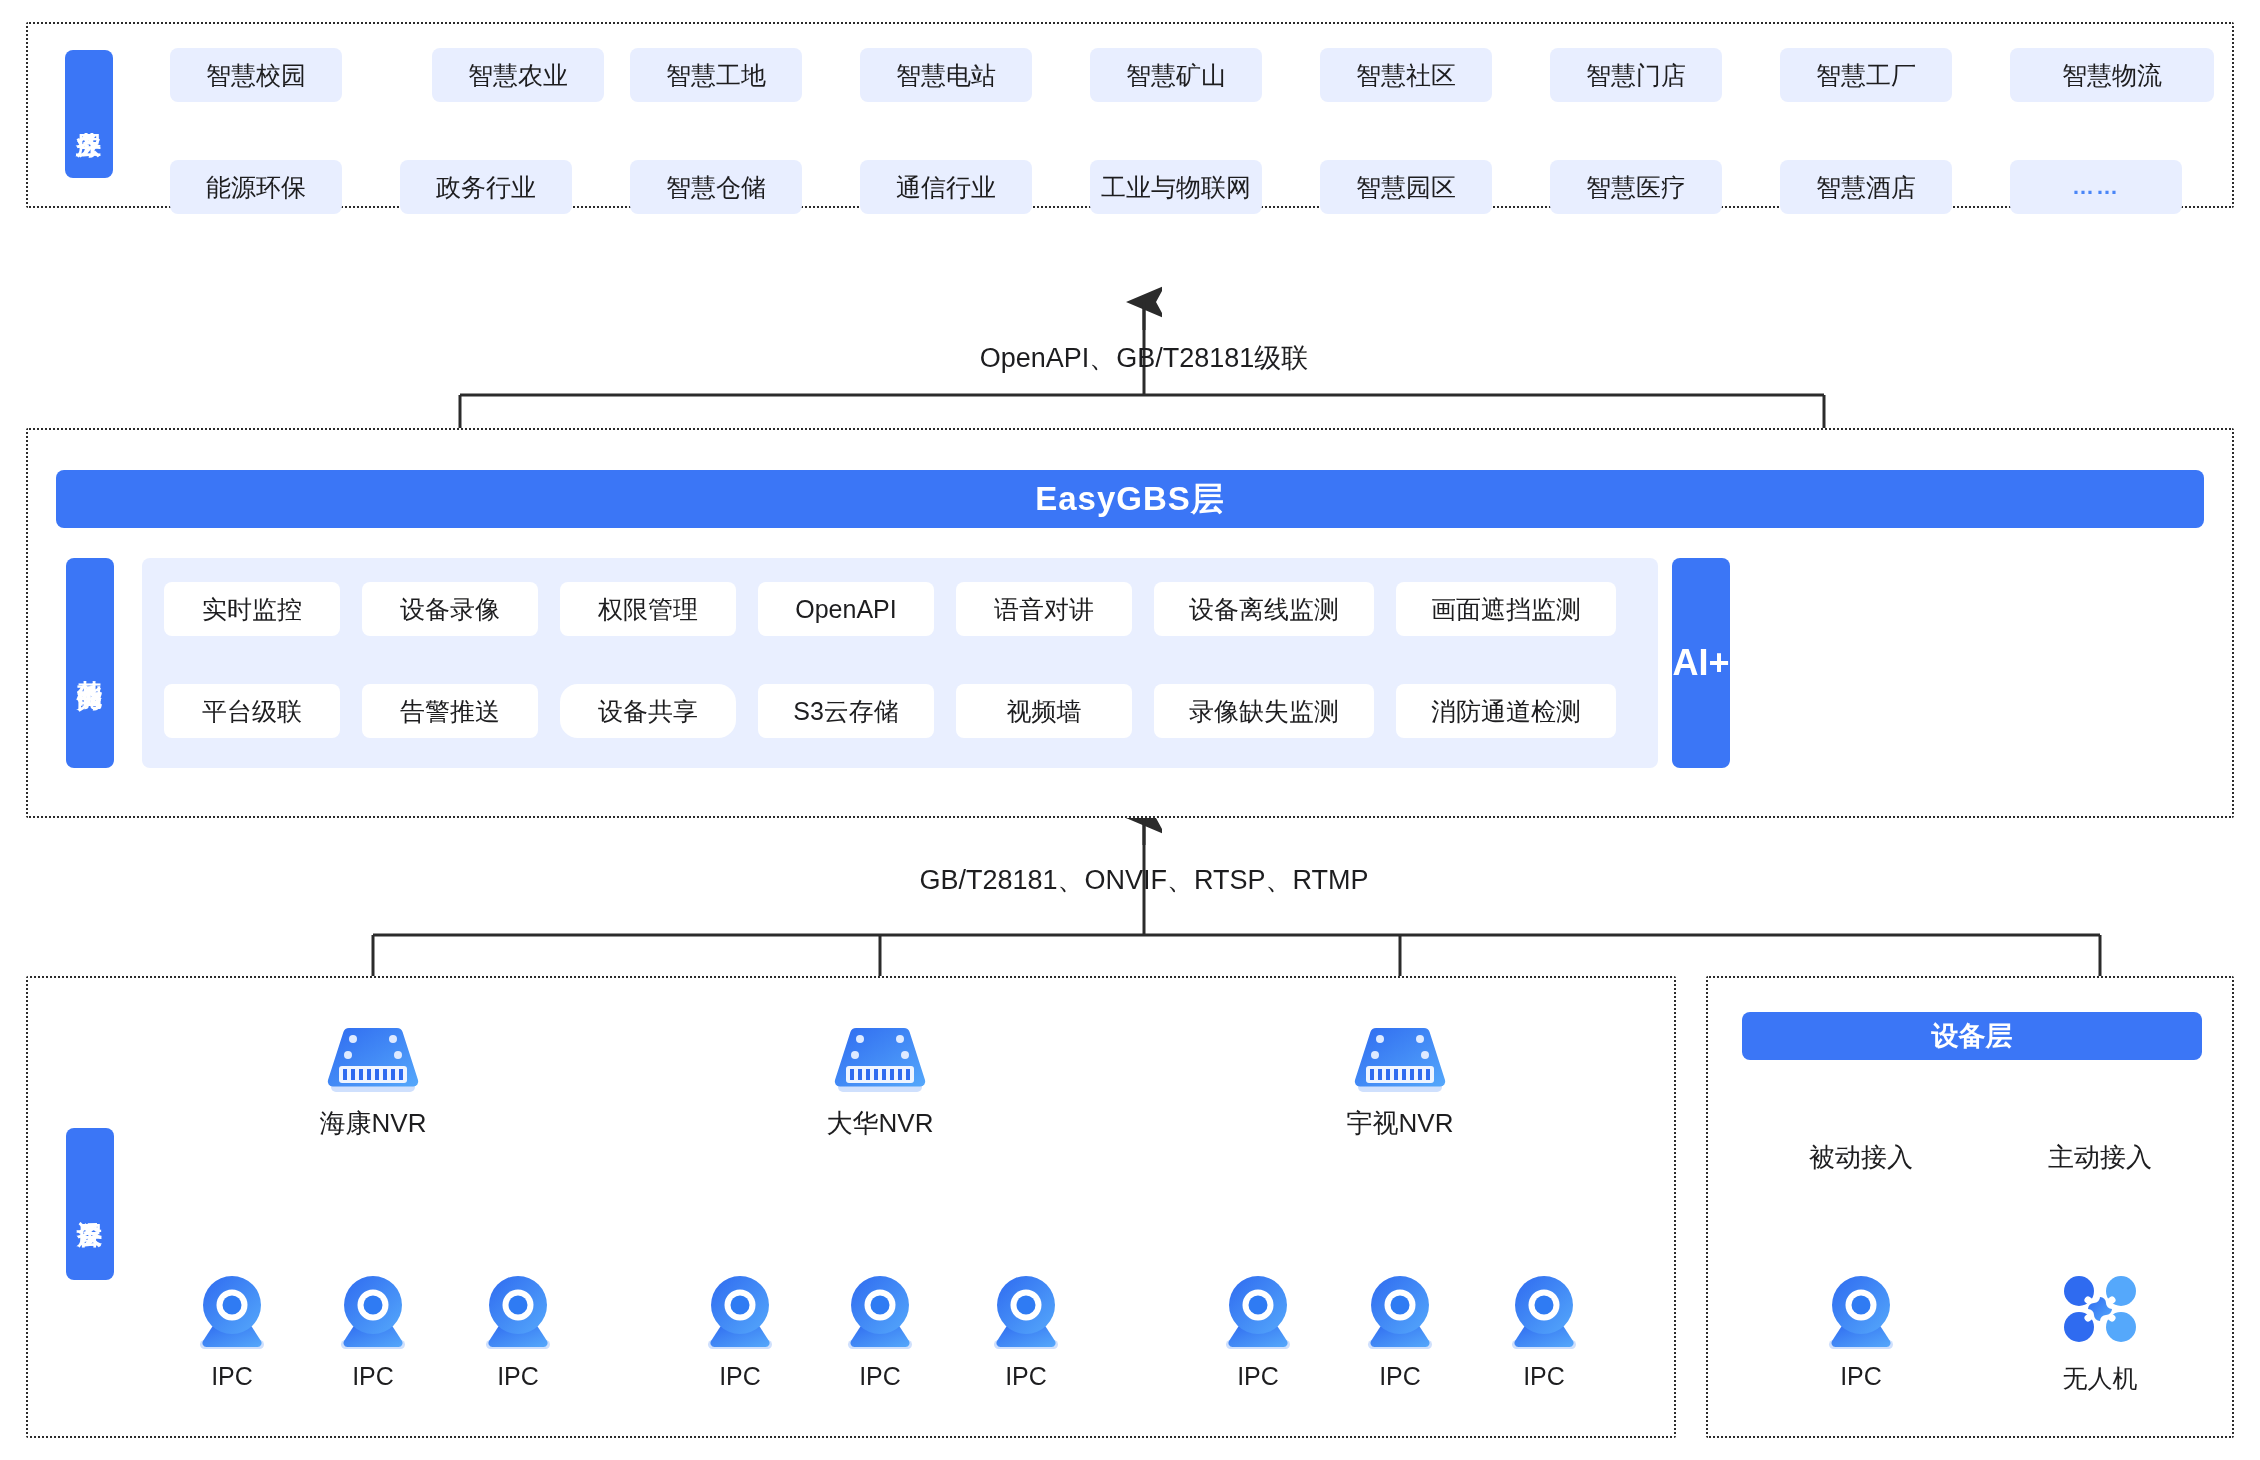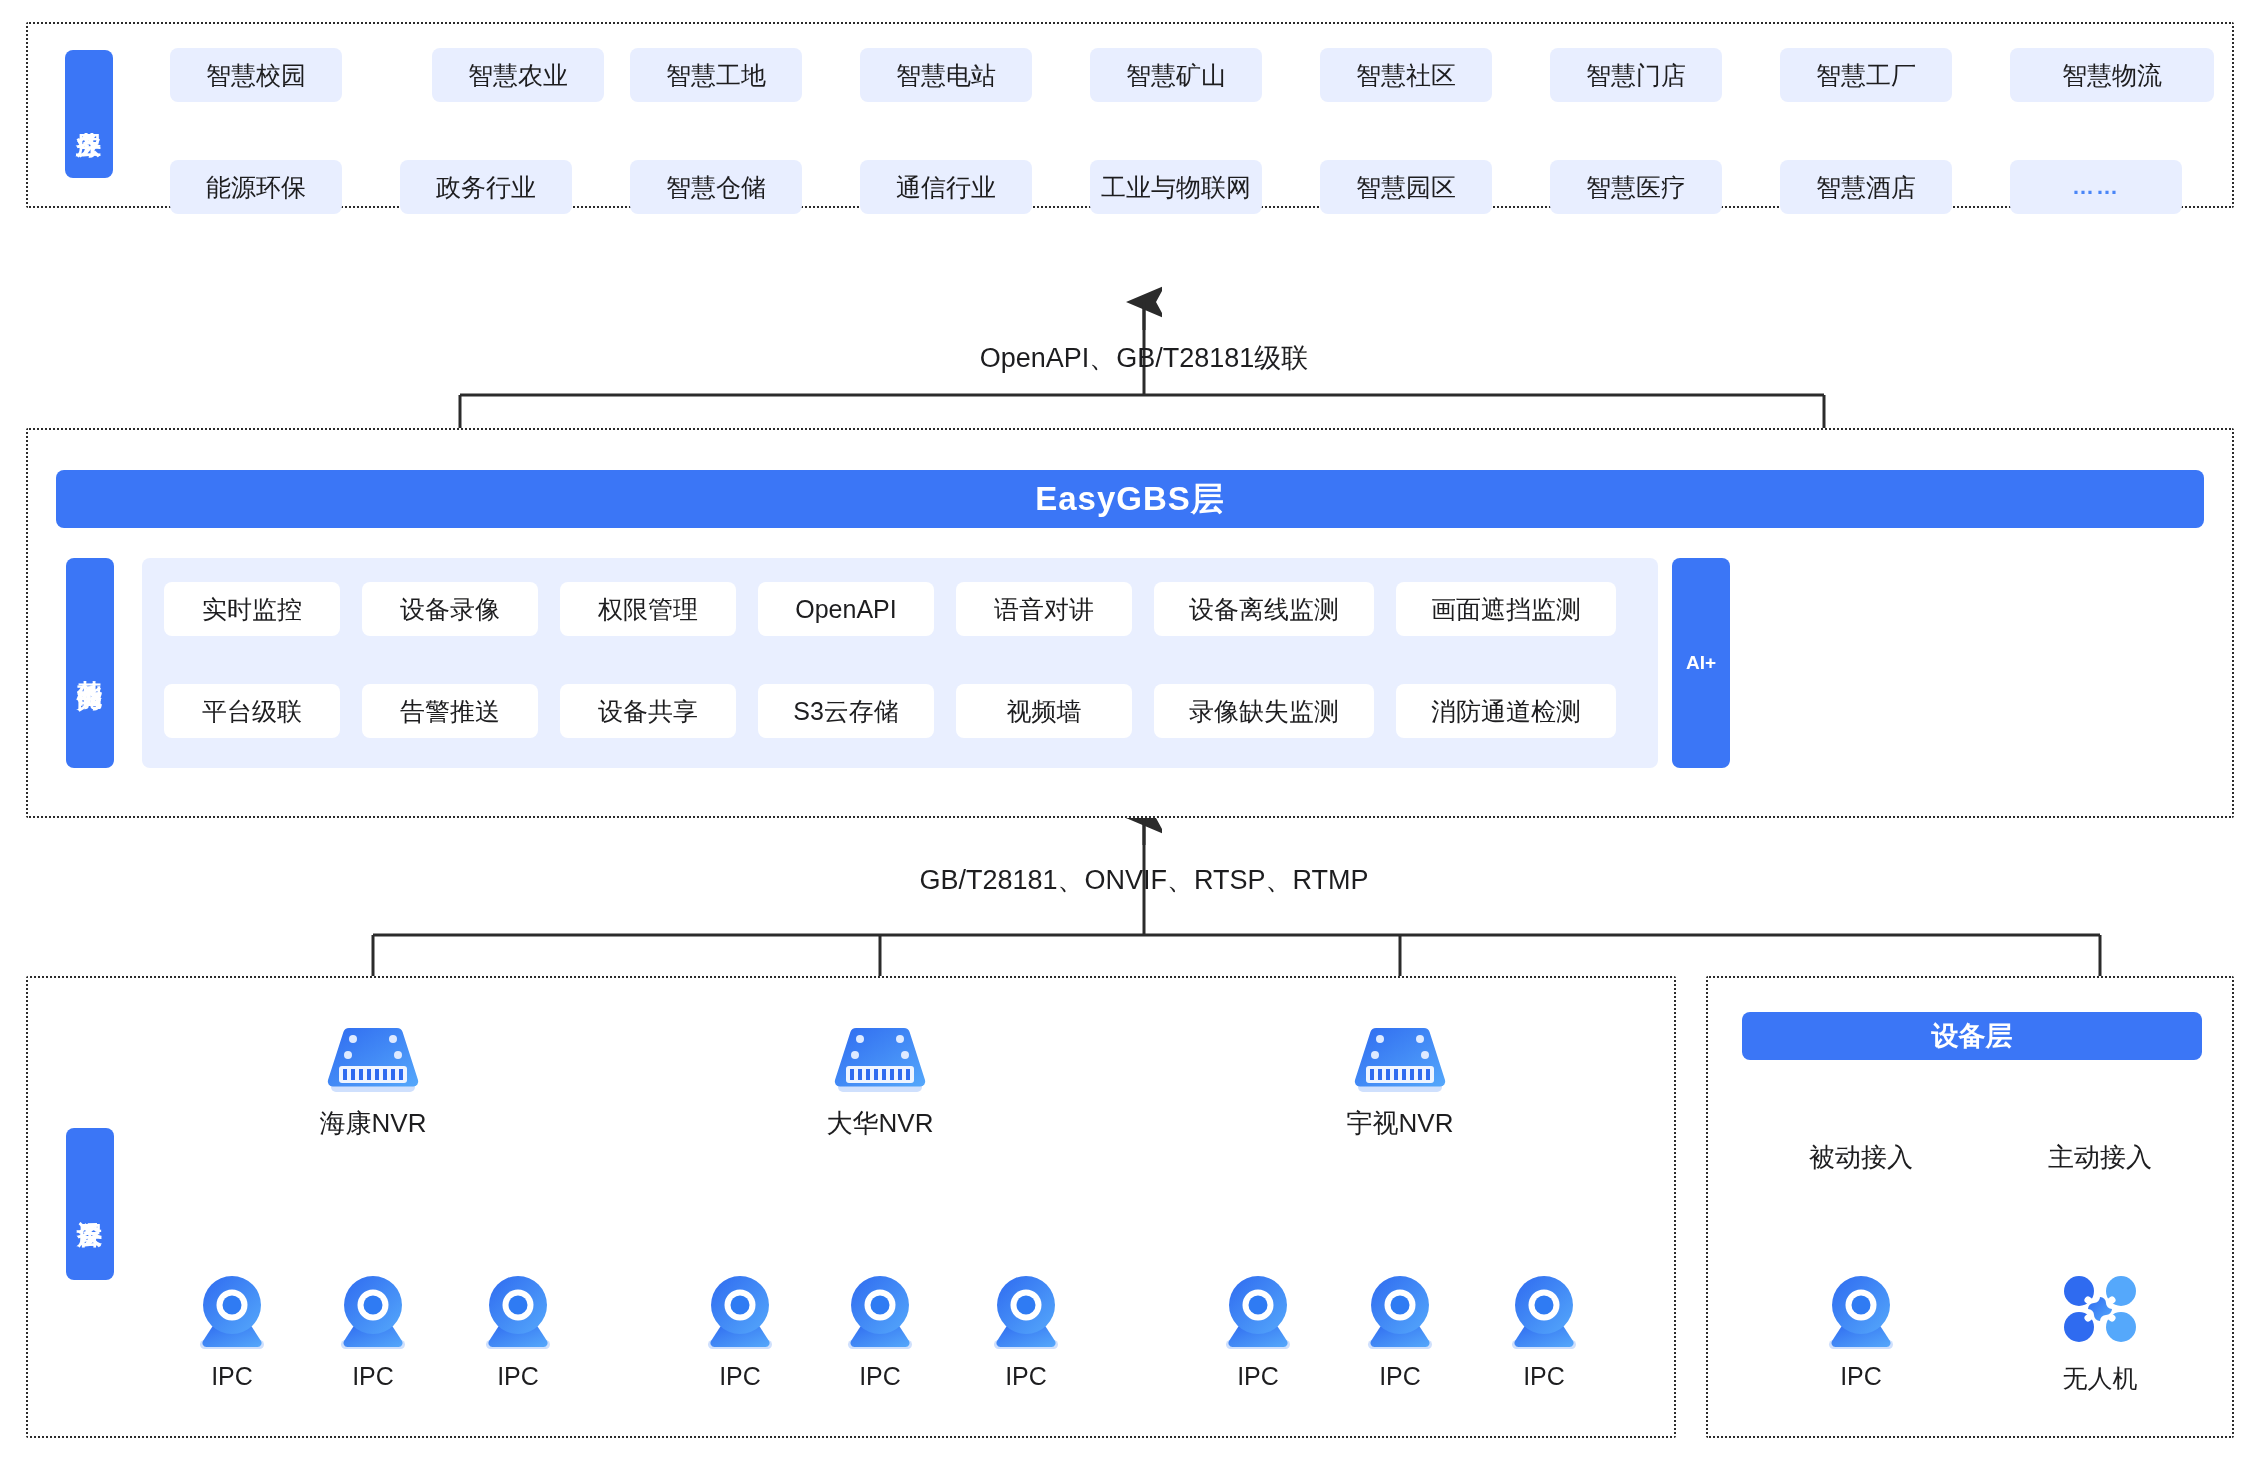--- a/index.html
+++ b/index.html
@@ -78,21 +78,21 @@
     justify-content: center;
     font-size: 25px;
     color: #1d1d1f;
     height: 54px;
   }
   .ai-badge {
     position: absolute;
     background: #3b76f6;
     border-radius: 8px;
     color: #fff;
-    font-size: 19px;
+    font-size: 36px;
     font-weight: 700;
     display: flex;
     align-items: center;
     justify-content: center;
   }
 
   
   .conn-label {
     position: absolute;
     font-size: 27px;
@@ -213,21 +213,21 @@
     <div class="cap-chip" style="left:22px;   top:24px; width:176px;">实时监控</div>
     <div class="cap-chip" style="left:220px;  top:24px; width:176px;">设备录像</div>
     <div class="cap-chip" style="left:418px;  top:24px; width:176px;">权限管理</div>
     <div class="cap-chip" style="left:616px;  top:24px; width:176px;">OpenAPI</div>
     <div class="cap-chip" style="left:814px;  top:24px; width:176px;">语音对讲</div>
     <div class="cap-chip" style="left:1012px; top:24px; width:220px;">设备离线监测</div>
     <div class="cap-chip" style="left:1254px; top:24px; width:220px;">画面遮挡监测</div>
 
     <div class="cap-chip" style="left:22px;   top:126px; width:176px;">平台级联</div>
     <div class="cap-chip" style="left:220px;  top:126px; width:176px;">告警推送</div>
-    <div class="cap-chip" style="left:418px;  top:126px; width:176px;">设备共享</div>
+    <div class="cap-chip" style="left:418px;  top:126px; width:176px;border-radius:18px;">设备共享</div>
     <div class="cap-chip" style="left:616px;  top:126px; width:176px;">S3云存储</div>
     <div class="cap-chip" style="left:814px;  top:126px; width:176px;">视频墙</div>
     <div class="cap-chip" style="left:1012px; top:126px; width:220px;">录像缺失监测</div>
     <div class="cap-chip" style="left:1254px; top:126px; width:220px;">消防通道检测</div>
   </div>
 
   <div class="ai-badge" style="left:1672px; top:558px; width:58px; height:210px;">AI+</div>
 
 
   <div class="conn-label" style="left:894px; top:862px; width:500px;">GB/T28181、ONVIF、RTSP、RTMP</div>

